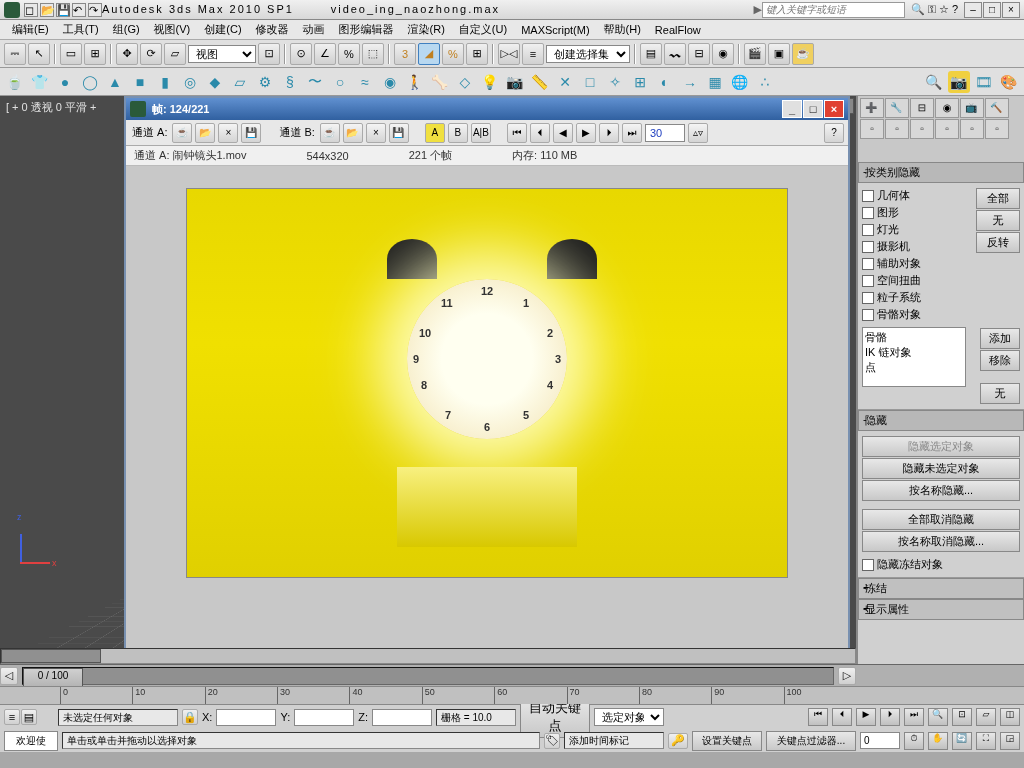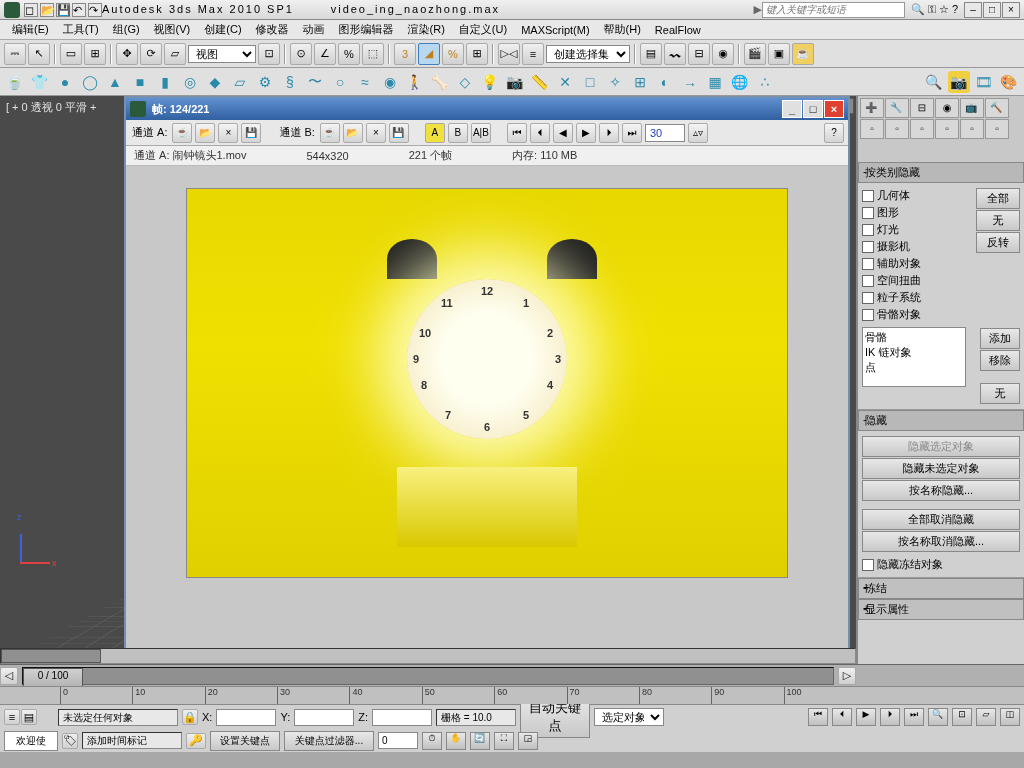--- a/index.html
+++ b/index.html
@@ -437,20 +437,21 @@
     <div class="play-btn">▶</div>
     <div class="play-btn">⏵</div>
     <div class="play-btn">⏭</div>
     <div class="play-btn">🔍</div>
     <div class="play-btn">⊡</div>
     <div class="play-btn">▱</div>
     <div class="play-btn">◫</div>
   </div>
   <div class="status-row2">
     <div class="status-left">欢迎使</div>
+    <div class="sfield" style="flex:1">单击或单击并拖动以选择对象</div>
     <div class="tbtn" style="width:16px;height:16px">🏷</div>
     <div class="sfield" style="width:100px">添加时间标记</div>
     <div class="tbtn" style="width:20px;height:16px">🔑</div>
     <div class="pbtn" style="width:70px;font-size:10px">设置关键点</div>
     <div class="pbtn" style="width:90px;font-size:10px">关键点过滤器...</div>
     <input class="coord-input" style="width: 40px;" value="0">
     <div class="play-btn">⏱</div>
     <div class="play-btn">✋</div>
     <div class="play-btn">🔄</div>
     <div class="play-btn">⛶</div>

